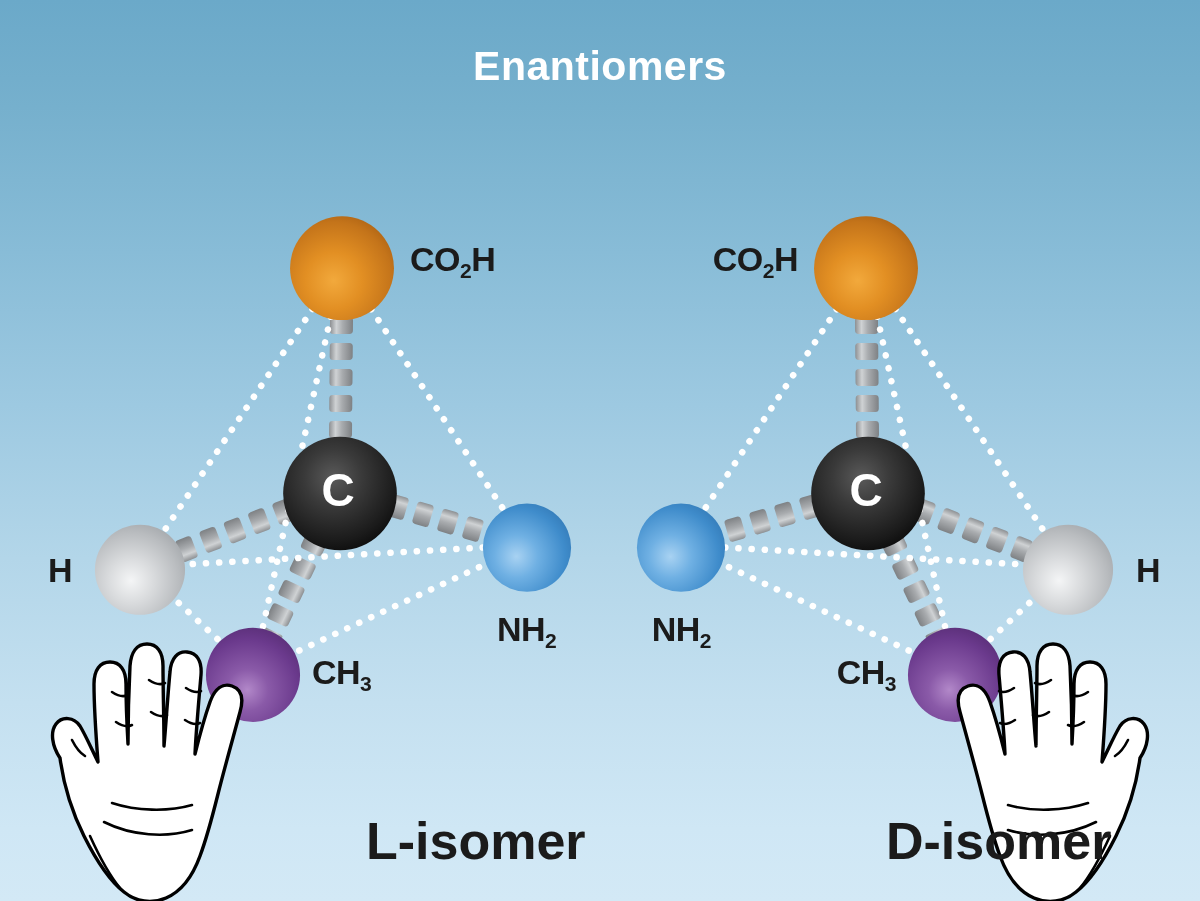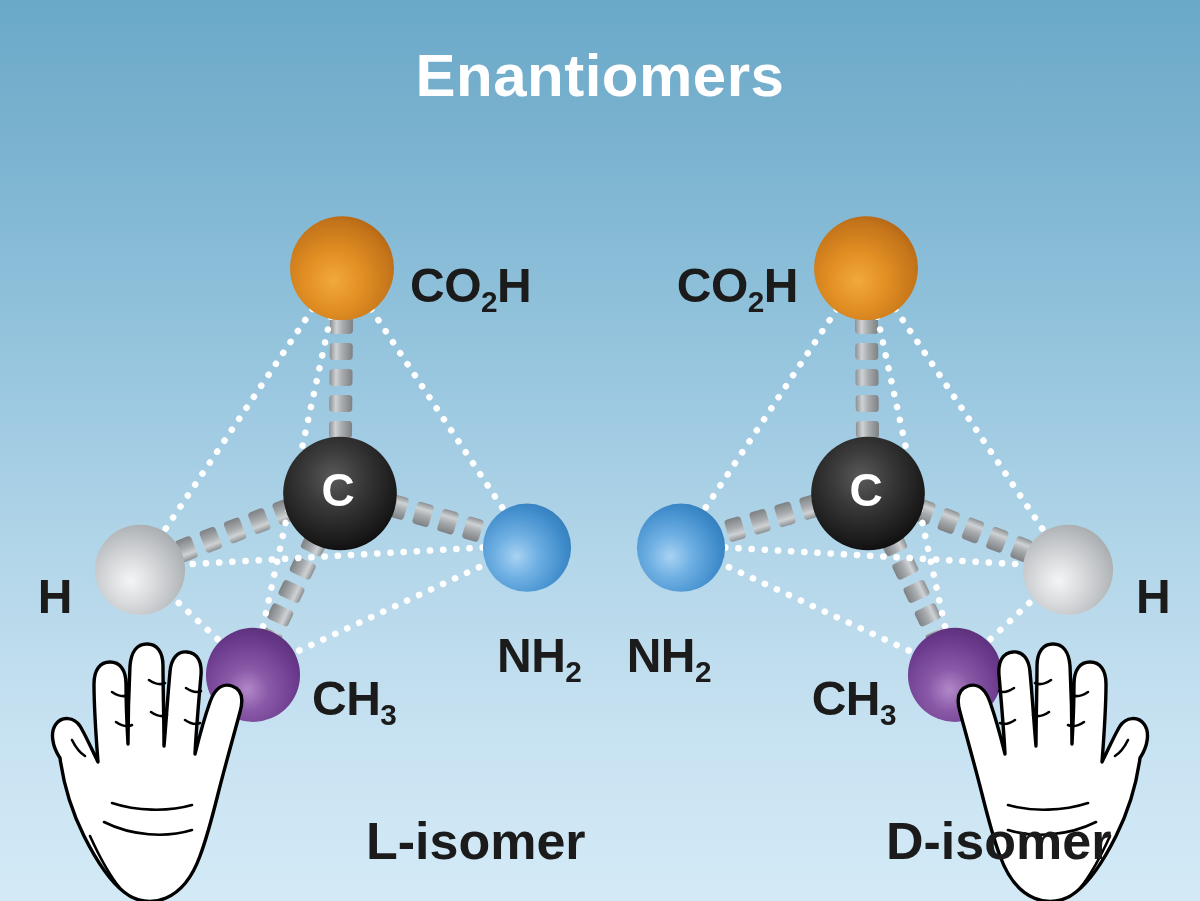--- a/index.html
+++ b/index.html
@@ -16,26 +16,26 @@
   }
   #vec{position:absolute;left:0;top:0;width:1200px;height:901px;}
   .lbl{
     position:absolute;
     font-family:"Liberation Sans", sans-serif;
     font-weight:bold;color:#1b1b1b;
     white-space:nowrap;line-height:1;
     letter-spacing:-0.5px;
   }
   .lbl sub{font-size:0.62em;vertical-align:-0.32em;font-weight:bold;}
-  .atomlbl{font-size:48px;margin-top:20px;}
+  .atomlbl{font-size:34px;}
   .isolbl{font-size:52px;letter-spacing:0px;}
   #title{
     position:absolute;left:0;top:46px;width:1200px;text-align:center;
     font-family:"Liberation Sans", sans-serif;
-    font-weight:bold;font-size:60px;color:#ffffff;
+    font-weight:bold;font-size:41px;color:#ffffff;
     letter-spacing:0.5px;line-height:1;
   }
 </style>
 </head>
 <body>
 
 <div id="stage">
 
   <div id="title">Enantiomers</div>
 

